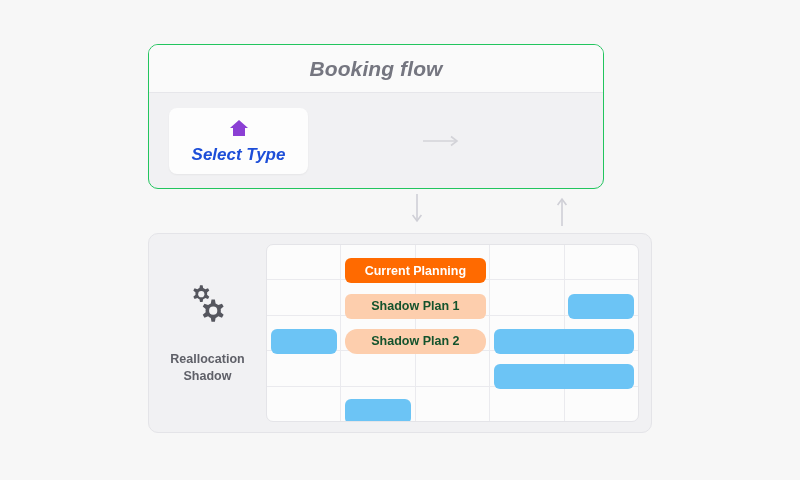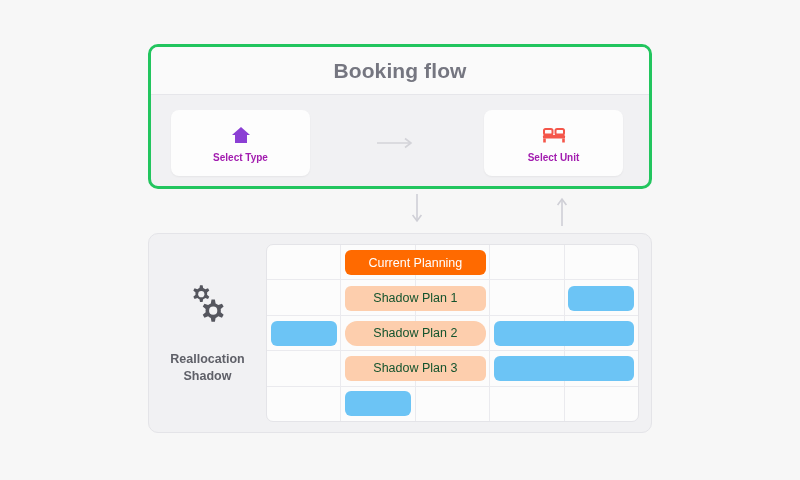--- a/index.html
+++ b/index.html
@@ -11,26 +11,27 @@
     font-family: "Liberation Sans", sans-serif;
     overflow: hidden;
     position: relative;
   }
 
   
   .flow-panel {
     position: absolute;
     left: 148px;
     top: 44px;
-    width: 504px;
+    width: 456px;
     height: 145px;
     background: #f1f1f3;
-    border: 3px solid #22c55e;
+    border: 1px solid #22c55e;
     border-radius: 10px;
     overflow: hidden;
+    font-style: italic;
   }
   .flow-header {
     height: 48px;
     background: #fafafa;
     border-bottom: 1px solid #e6e6ea;
     display: flex;
     align-items: center;
     justify-content: center;
   }
   .flow-title {
@@ -53,23 +54,23 @@
     flex-direction: column;
     align-items: center;
     justify-content: center;
     gap: 6px;
     box-shadow: 0 1px 2px rgba(0,0,0,0.05);
   }
   .step-card.w1 { width: 139px; }
   .step-card.w2 { width: 139px; }
   .step-card.w3 { width: 143px; }
   .step-label {
-    font-size: 10px;
-    font-weight: bold;
-    color: #a21caf;
+    font-size: 17px;
+    font-weight: bold;
+    color: #1d4ed8;
   }
   .step-icon { height: 22px; display: flex; align-items: center; justify-content: center; }
   .flow-arrow {
     flex: 1;
     display: flex;
     align-items: center;
     justify-content: center;
     color: #d3d3d8;
   }
   .gap-small { width: 6px; }
@@ -141,22 +142,23 @@
 
   .bars-layer { position: absolute; inset: 0; }
   .bar {
     position: absolute;
     height: 25px;
     border-radius: 6px;
     display: flex;
     align-items: center;
     justify-content: center;
     font-size: 12.5px;
-    font-weight: normal;
+    font-weight: bold;
     white-space: nowrap;
+    margin-top: 8px;
   }
   .bar-current { background: #ff6a00; color: #ffffff; }
   .bar-shadow  { background: #fdcead; color: #14532d; }
   .bar-blue    { background: #6cc4f5; }
 </style>
 </head>
 <body>
 
 <div class="flow-panel">
   <div class="flow-header">
@@ -173,32 +175,20 @@
       <span class="step-label">Select Type</span>
     </div>
 
     <div class="flow-arrow">
       <svg width="42" height="12" viewBox="0 0 42 12">
         <line x1="1" y1="6" x2="34" y2="6" stroke="#d3d3d8" stroke-width="1.6"></line>
         <polyline points="29,1.5 35,6 29,10.5" fill="none" stroke="#d3d3d8" stroke-width="1.6"></polyline>
       </svg>
     </div>
 
-    <div class="step-card w2">
-      <span class="step-icon">
-        <svg width="26" height="20" viewBox="0 0 26 20">
-          <rect x="3" y="4" width="8.5" height="5.5" rx="1.6" fill="none" stroke="#f4564a" stroke-width="2"></rect>
-          <rect x="14.5" y="4" width="8.5" height="5.5" rx="1.6" fill="none" stroke="#f4564a" stroke-width="2"></rect>
-          <rect x="2" y="10" width="22" height="3.6" rx="1.2" fill="#f4564a"></rect>
-          <rect x="2.2" y="13.5" width="2.6" height="4" fill="#f4564a"></rect>
-          <rect x="21.2" y="13.5" width="2.6" height="4" fill="#f4564a"></rect>
-        </svg>
-      </span>
-      <span class="step-label">Select Unit</span>
-    </div>
 
     <div class="gap-small"></div>
 
 
   </div>
 </div>
 
 <div class="connector">
   <span class="conn-down">
     <svg width="14" height="34" viewBox="0 0 14 34">
@@ -271,19 +261,18 @@
           <div class="grid-cell"></div>
         </div>
       </div>
     <div class="bars-layer">
         <div class="bar bar-current" style="left: calc(20% + 4px); width: calc(40% - 8px); top: calc(0% + 5.3px);">Current Planning</div>
         <div class="bar bar-shadow" style="left: calc(20% + 4px); width: calc(40% - 8px); top: calc(20% + 5.3px);">Shadow Plan 1</div>
         <div class="bar bar-blue" style="left: calc(80% + 4px); width: calc(20% - 8px); top: calc(20% + 5.3px);"></div>
         <div class="bar bar-blue" style="left: calc(0% + 4px); width: calc(20% - 8px); top: calc(40% + 5.3px);"></div>
         <div class="bar bar-shadow" style="left: calc(20% + 4px); width: calc(40% - 8px); top: calc(40% + 5.3px); border-radius: 12px;">Shadow Plan 2</div>
         <div class="bar bar-blue" style="left: calc(60% + 4px); width: calc(40% - 8px); top: calc(40% + 5.3px);"></div>
-        <div class="bar bar-shadow" style="left: calc(20% + 4px); width: calc(40% - 8px); top: calc(60% + 5.3px);">Shadow Plan 3</div>
         <div class="bar bar-blue" style="left: calc(60% + 4px); width: calc(40% - 8px); top: calc(60% + 5.3px);"></div>
         <div class="bar bar-blue" style="left: calc(20% + 4px); width: calc(20% - 8px); top: calc(80% + 5.3px);"></div>
       </div>
   </div>
 
 </div>
 
 </body></html>

